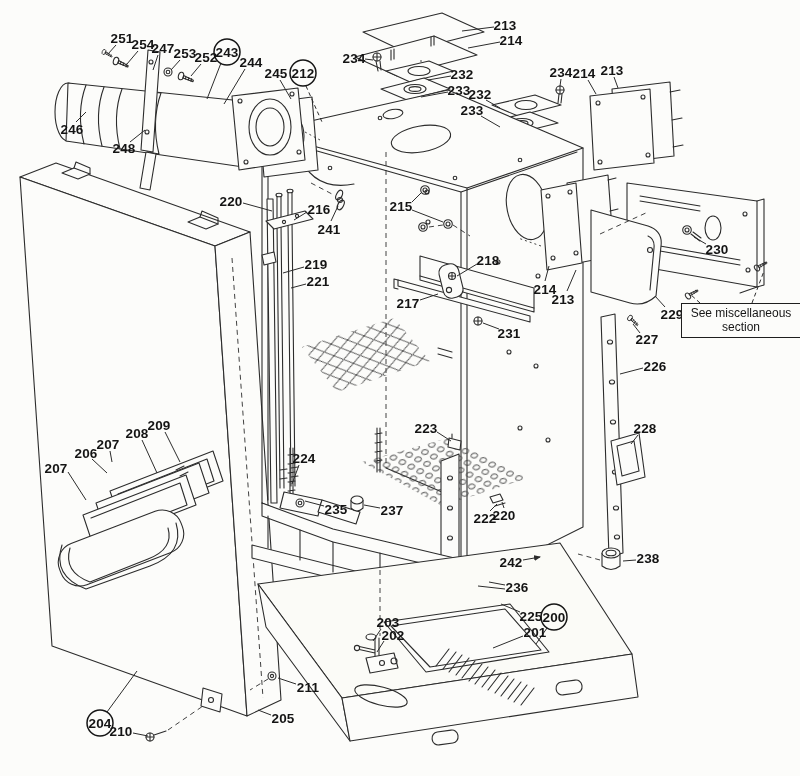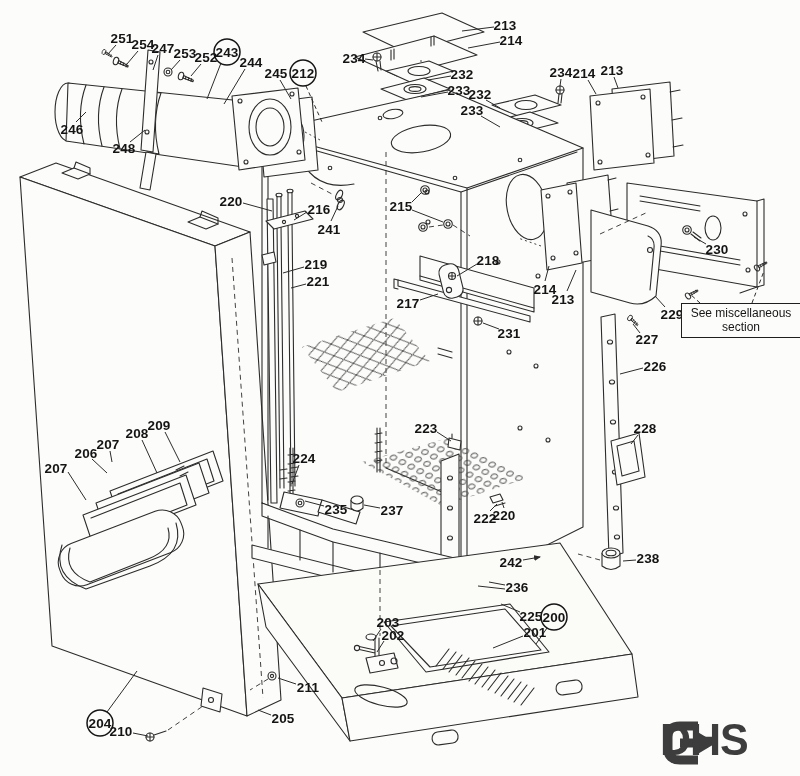--- a/index.html
+++ b/index.html
@@ -441,21 +441,14 @@
         <line x1="700" y1="303" x2="690" y2="294" class="leader dashed"></line>
         <line x1="752" y1="303" x2="764" y2="271" class="leader dashed"></line>
       </g>
 </svg>
 
 <div class="callout">
   <div>See miscellaneous</div>
   <div>section</div>
 </div>
 
-<div class="logo">
-  <svg width="64" height="48" viewBox="0 0 64 48">
-    <path d="M38,7 H20 Q8,7 8,18 V30 Q8,41 20,41 H38" fill="none" stroke="#3d3d3d" stroke-width="9"></path>
-    <polygon points="20,19.5 36,19.5 36,12 56,24 36,36 36,28.5 20,28.5" fill="#3d3d3d"></polygon>
-  </svg>
-  <span class="logo-text">DHS</span>
+
 </div>
 
-</div>
-
 </body></html>

